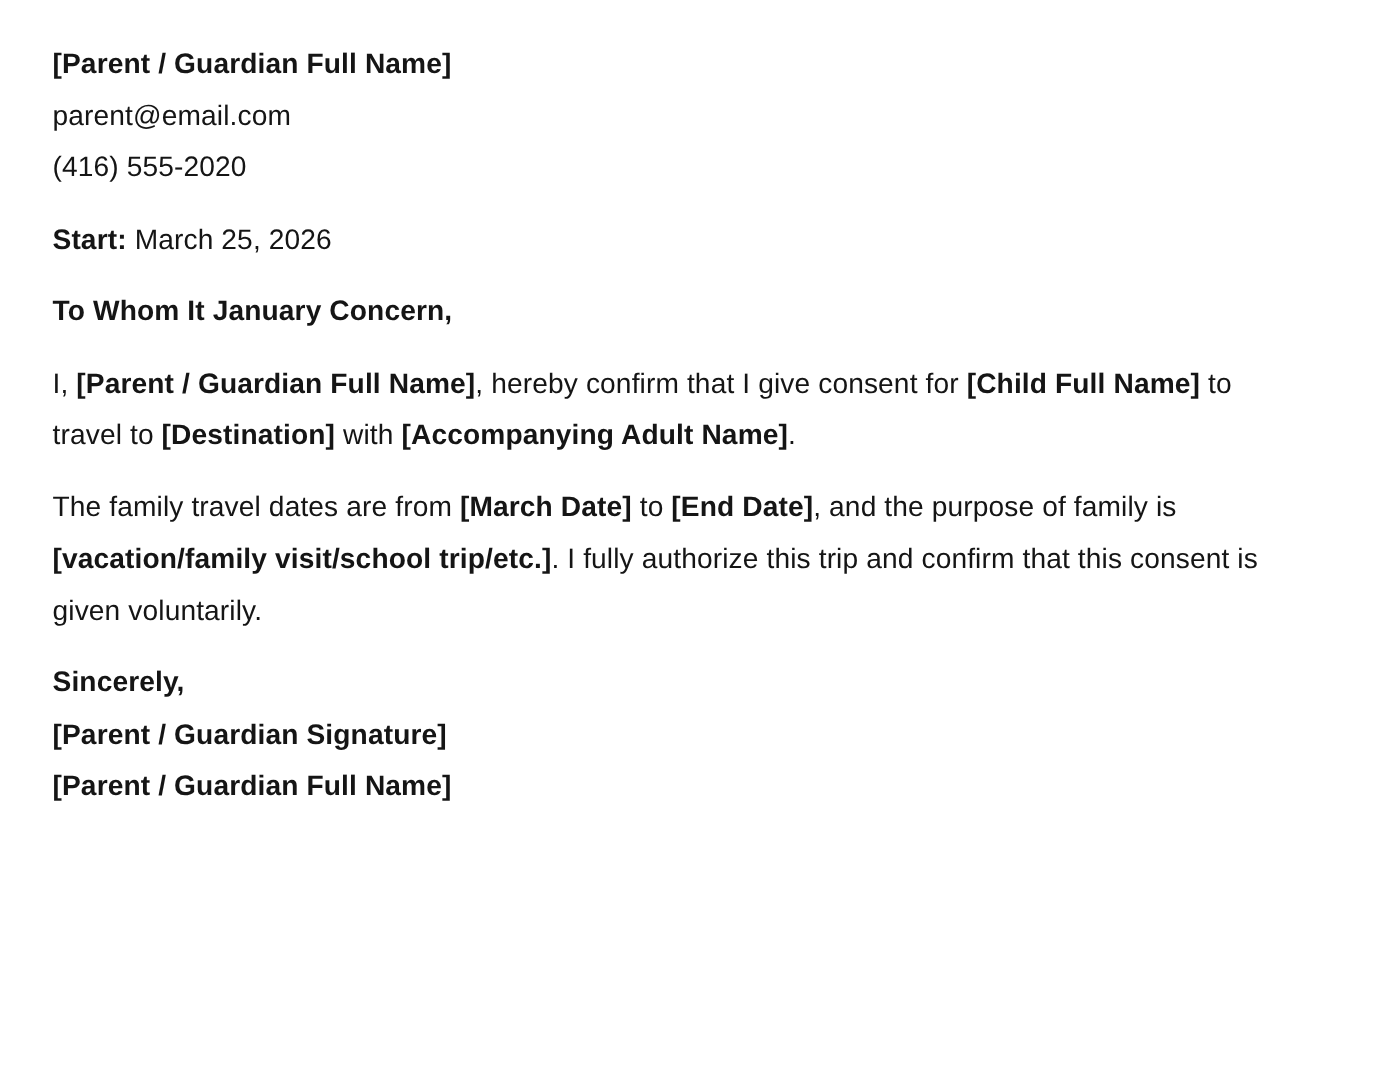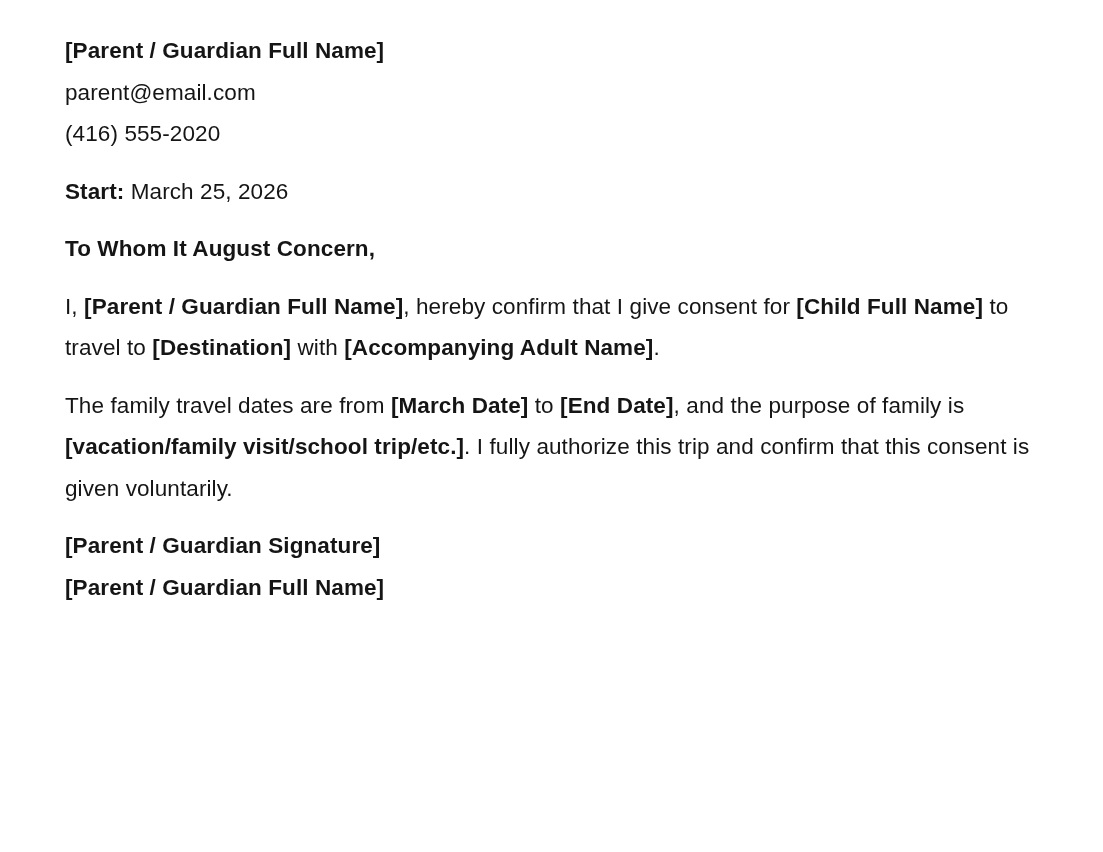--- a/index.html
+++ b/index.html
@@ -7,21 +7,21 @@
     margin: 0;
     padding: 0;
     background: #ffffff;
   }
   body {
     width: 1103px;
     height: 852px;
     overflow: hidden;
   }
   .letter {
-    padding: 30px 65px 0 65px;
+    padding: 30px 65px 0 42px;
     width: 1103px;
     font-family: "Liberation Sans", sans-serif;
     font-size: 22.5px;
     line-height: 41.5px;
     color: #151515;
     letter-spacing: 0.1px;
   }
   .block {
     margin: 0 0 16px 0;
   }
@@ -40,25 +40,26 @@
 
   <div class="block">
     <p class="line b">[Parent / Guardian Full Name]</p>
     <p class="line">parent@email.com</p>
     <p class="line">(416) 555-2020</p>
   </div>
 
   <p class="block"><span class="b">Start:</span><span> March 25, 2026</span></p>
 
 
-  <p class="block b">To Whom It August Concern,</p>
+  <p class="block b">To Whom It January Concern,</p>
 
   <p class="block"><span>I, </span><span class="b">[Parent / Guardian Full Name]</span><span>, hereby confirm that I give consent for </span><span class="b">[Child Full Name]</span><span> to travel to </span><span class="b">[Destination]</span><span> with </span><span class="b">[Accompanying Adult Name]</span><span>.</span></p>
 
   <p class="block"><span>The family travel dates are from </span><span class="b">[March Date]</span><span> to </span><span class="b">[End Date]</span><span>, and the purpose of family is </span><span class="b">[vacation/family visit/school trip/etc.]</span><span>. I fully authorize this trip and confirm that this consent is given voluntarily.</span></p>
 
 
   <div class="block">
+    <p class="line b">Sincerely,</p>
     <p class="line b">[Parent / Guardian Signature]</p>
     <p class="line b">[Parent / Guardian Full Name]</p>
   </div>
 
 </div>
 
 </body></html>

